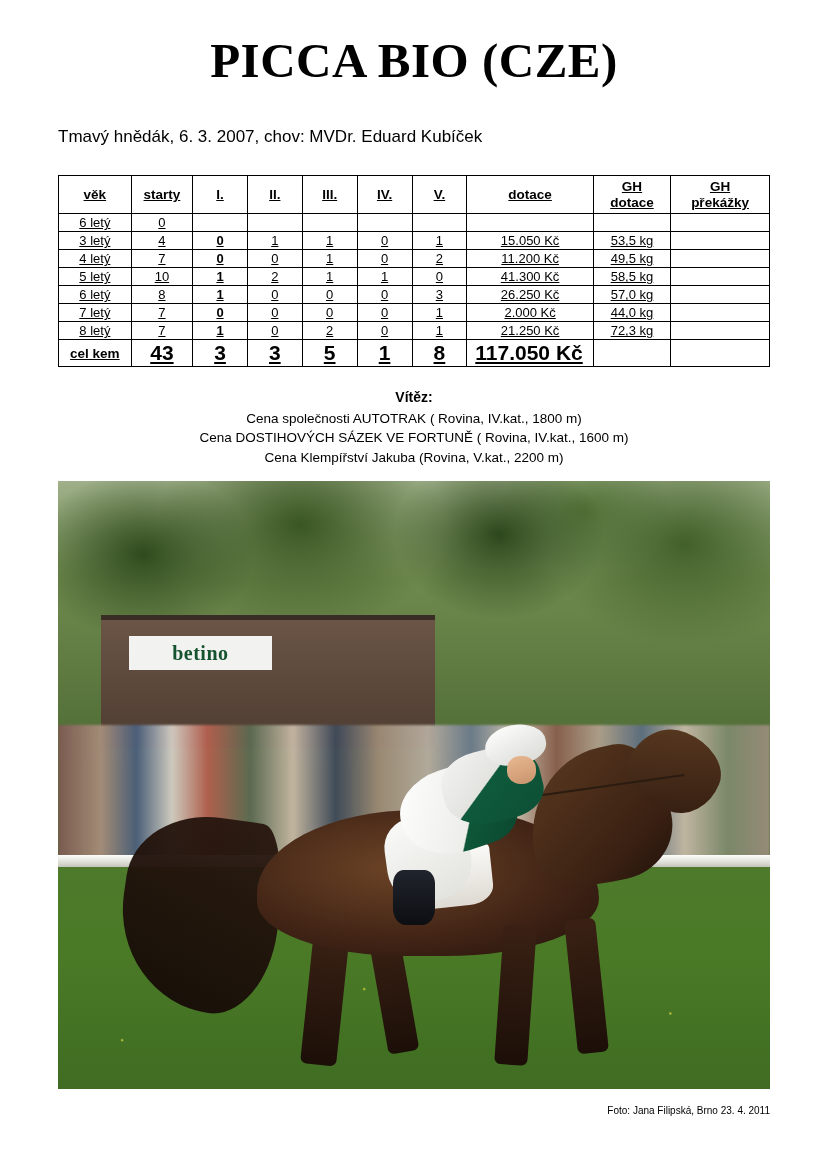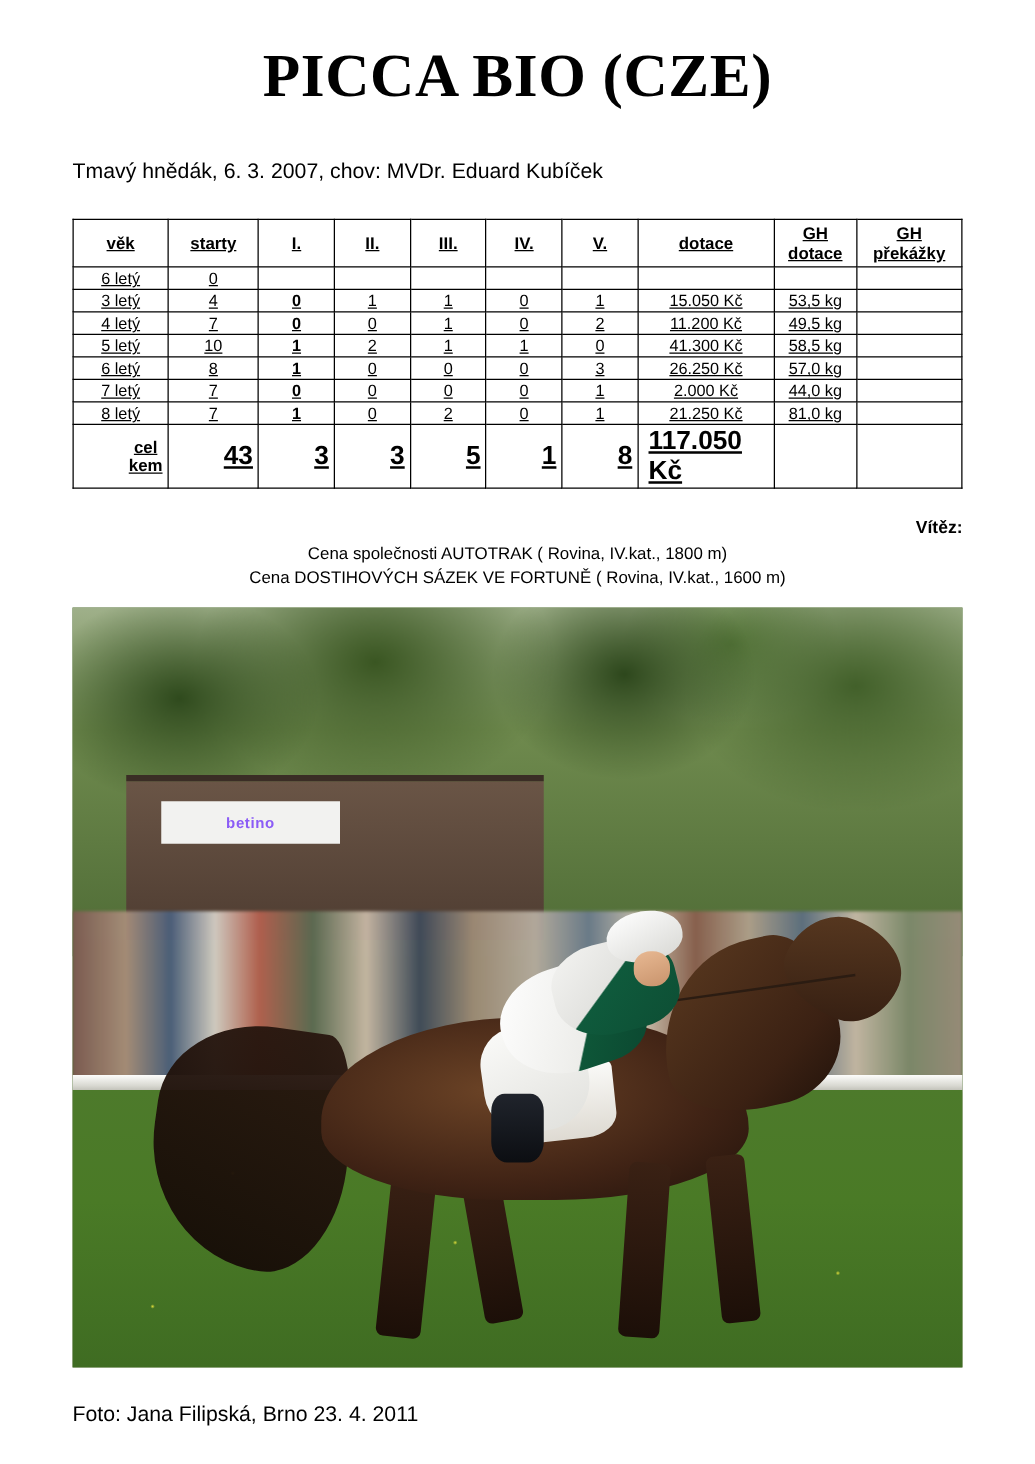--- a/index.html
+++ b/index.html
@@ -69,41 +69,39 @@
   .col-money  { width: 128px; }
   .col-ghr    { width: 78px; }
   .col-gho    { width: 100px; }
   td.money { text-align: right; padding-right: 7px; }
   td.ghr { text-align: left; padding-left: 8px; }
   td.bold { font-weight: bold; }
   tr.total td {
     font-weight: bold;
     font-size: 21px;
     height: 27px;
-    padding-left: 44px;
   }
   tr.total td.label {
     font-size: 13.5px;
   }
   tr.total td.money {
     text-align: left;
     padding-left: 8px;
   }
   .winner {
     margin-top: 20px;
     text-align: center;
     font-size: 13.5px;
     line-height: 1.45;
   }
   .winner .heading {
     font-weight: bold;
     font-size: 14px;
     display: block;
     margin-bottom: 1px;
-    text-align: right;
   }
   .winner .wline { display: block; }
 
   .photo-wrap {
     margin: 14px auto 0 auto;
     width: 712px;
     height: 608px;
     position: relative;
     overflow: hidden;
     background: #4a6a2c;
@@ -128,24 +126,24 @@
   }
   .ph-barn {
     position: absolute; left: 6%; top: 22%; width: 47%; height: 21%;
     background: linear-gradient(180deg, #6a5546 0%, #4e3c31 100%);
     border-top: 5px solid #3a2d25;
   }
   .ph-banner {
     position: absolute; left: 10%; top: 25.5%; width: 20%; height: 5.6%;
     background: #f2f2f0;
     display: flex; align-items: center; justify-content: center;
-    font-family: Liberation Sans, sans-serif;
-    font-weight: bold;
-    font-size: 12px;
-    color: #8b5cf6;
+    font-family: Liberation Serif, serif;
+    font-weight: bold;
+    font-size: 20px;
+    color: #14532d;
     letter-spacing: 0.5px;
   }
   .ph-crowd {
     position: absolute; left: 0; top: 40%; width: 100%; height: 22%;
     background:
       linear-gradient(90deg,
         #7d5a52 0%, #a88e7a 6%, #4b5f7c 11%, #d5cfc6 16%, #b5604f 21%,
         #5c6b52 27%, #c9b9a6 33%, #3f4a5a 39%, #9e8b76 45%,
         #b7ada0 52%, #6b7b8c 58%, #cfc3b2 64%, #8a5f4e 70%,
         #b0a08c 76%, #5d6e80 82%, #c6b9a7 88%, #7e8a6c 94%, #9a8d7c 100%);
@@ -248,23 +246,23 @@
     background: linear-gradient(180deg, #fbfbf9 0%, #dedad2 100%);
     border-radius: 8% 10% 30% 20%;
     transform: rotate(-6deg);
   }
   .ph-rein {
     position: absolute; left: 66%; top: 50%; width: 22%; height: 2px;
     background: #2b1c12;
     transform: rotate(-8deg);
   }
   .caption {
-    text-align: left;
-    font-size: 17px;
-    margin-top: 28px;
+    text-align: right;
+    font-size: 10px;
+    margin-top: 16px;
   }
 </style>
 </head>
 <body>
 
 <div class="page">
 
   <h1 class="title">PICCA BIO (CZE)</h1>
 
   <div class="subtitle-block">
@@ -367,21 +365,21 @@
       </tr>
       <tr>
         <td>8 letý</td>
         <td>7</td>
         <td class="bold">1</td>
         <td>0</td>
         <td>2</td>
         <td>0</td>
         <td>1</td>
         <td class="money">21.250 Kč</td>
-        <td class="ghr">81,0 kg</td>
+        <td class="ghr">72,3 kg</td>
         <td></td>
       </tr>
       <tr class="total">
         <td class="label">cel kem</td>
         <td>43</td>
         <td>3</td>
         <td>3</td>
         <td>5</td>
         <td>1</td>
         <td>8</td>
@@ -389,20 +387,21 @@
         <td></td>
         <td></td>
       </tr>
     </tbody>
   </table>
 
   <div class="winner">
     <span class="heading">Vítěz:</span>
     <span class="wline">Cena společnosti AUTOTRAK ( Rovina, IV.kat., 1800 m)</span>
     <span class="wline">Cena DOSTIHOVÝCH SÁZEK VE FORTUNĚ ( Rovina, IV.kat., 1600 m)</span>
+    <span class="wline">Cena Klempířství Jakuba (Rovina, V.kat., 2200 m)</span>
   </div>
 
   <div class="photo-wrap">
     <div class="photo">
       <div class="ph-sky"></div>
       <div class="ph-trees"></div>
       <div class="ph-barn"></div>
       <div class="ph-banner">betino</div>
       <div class="ph-crowd"></div>
       <div class="ph-rail"></div>

